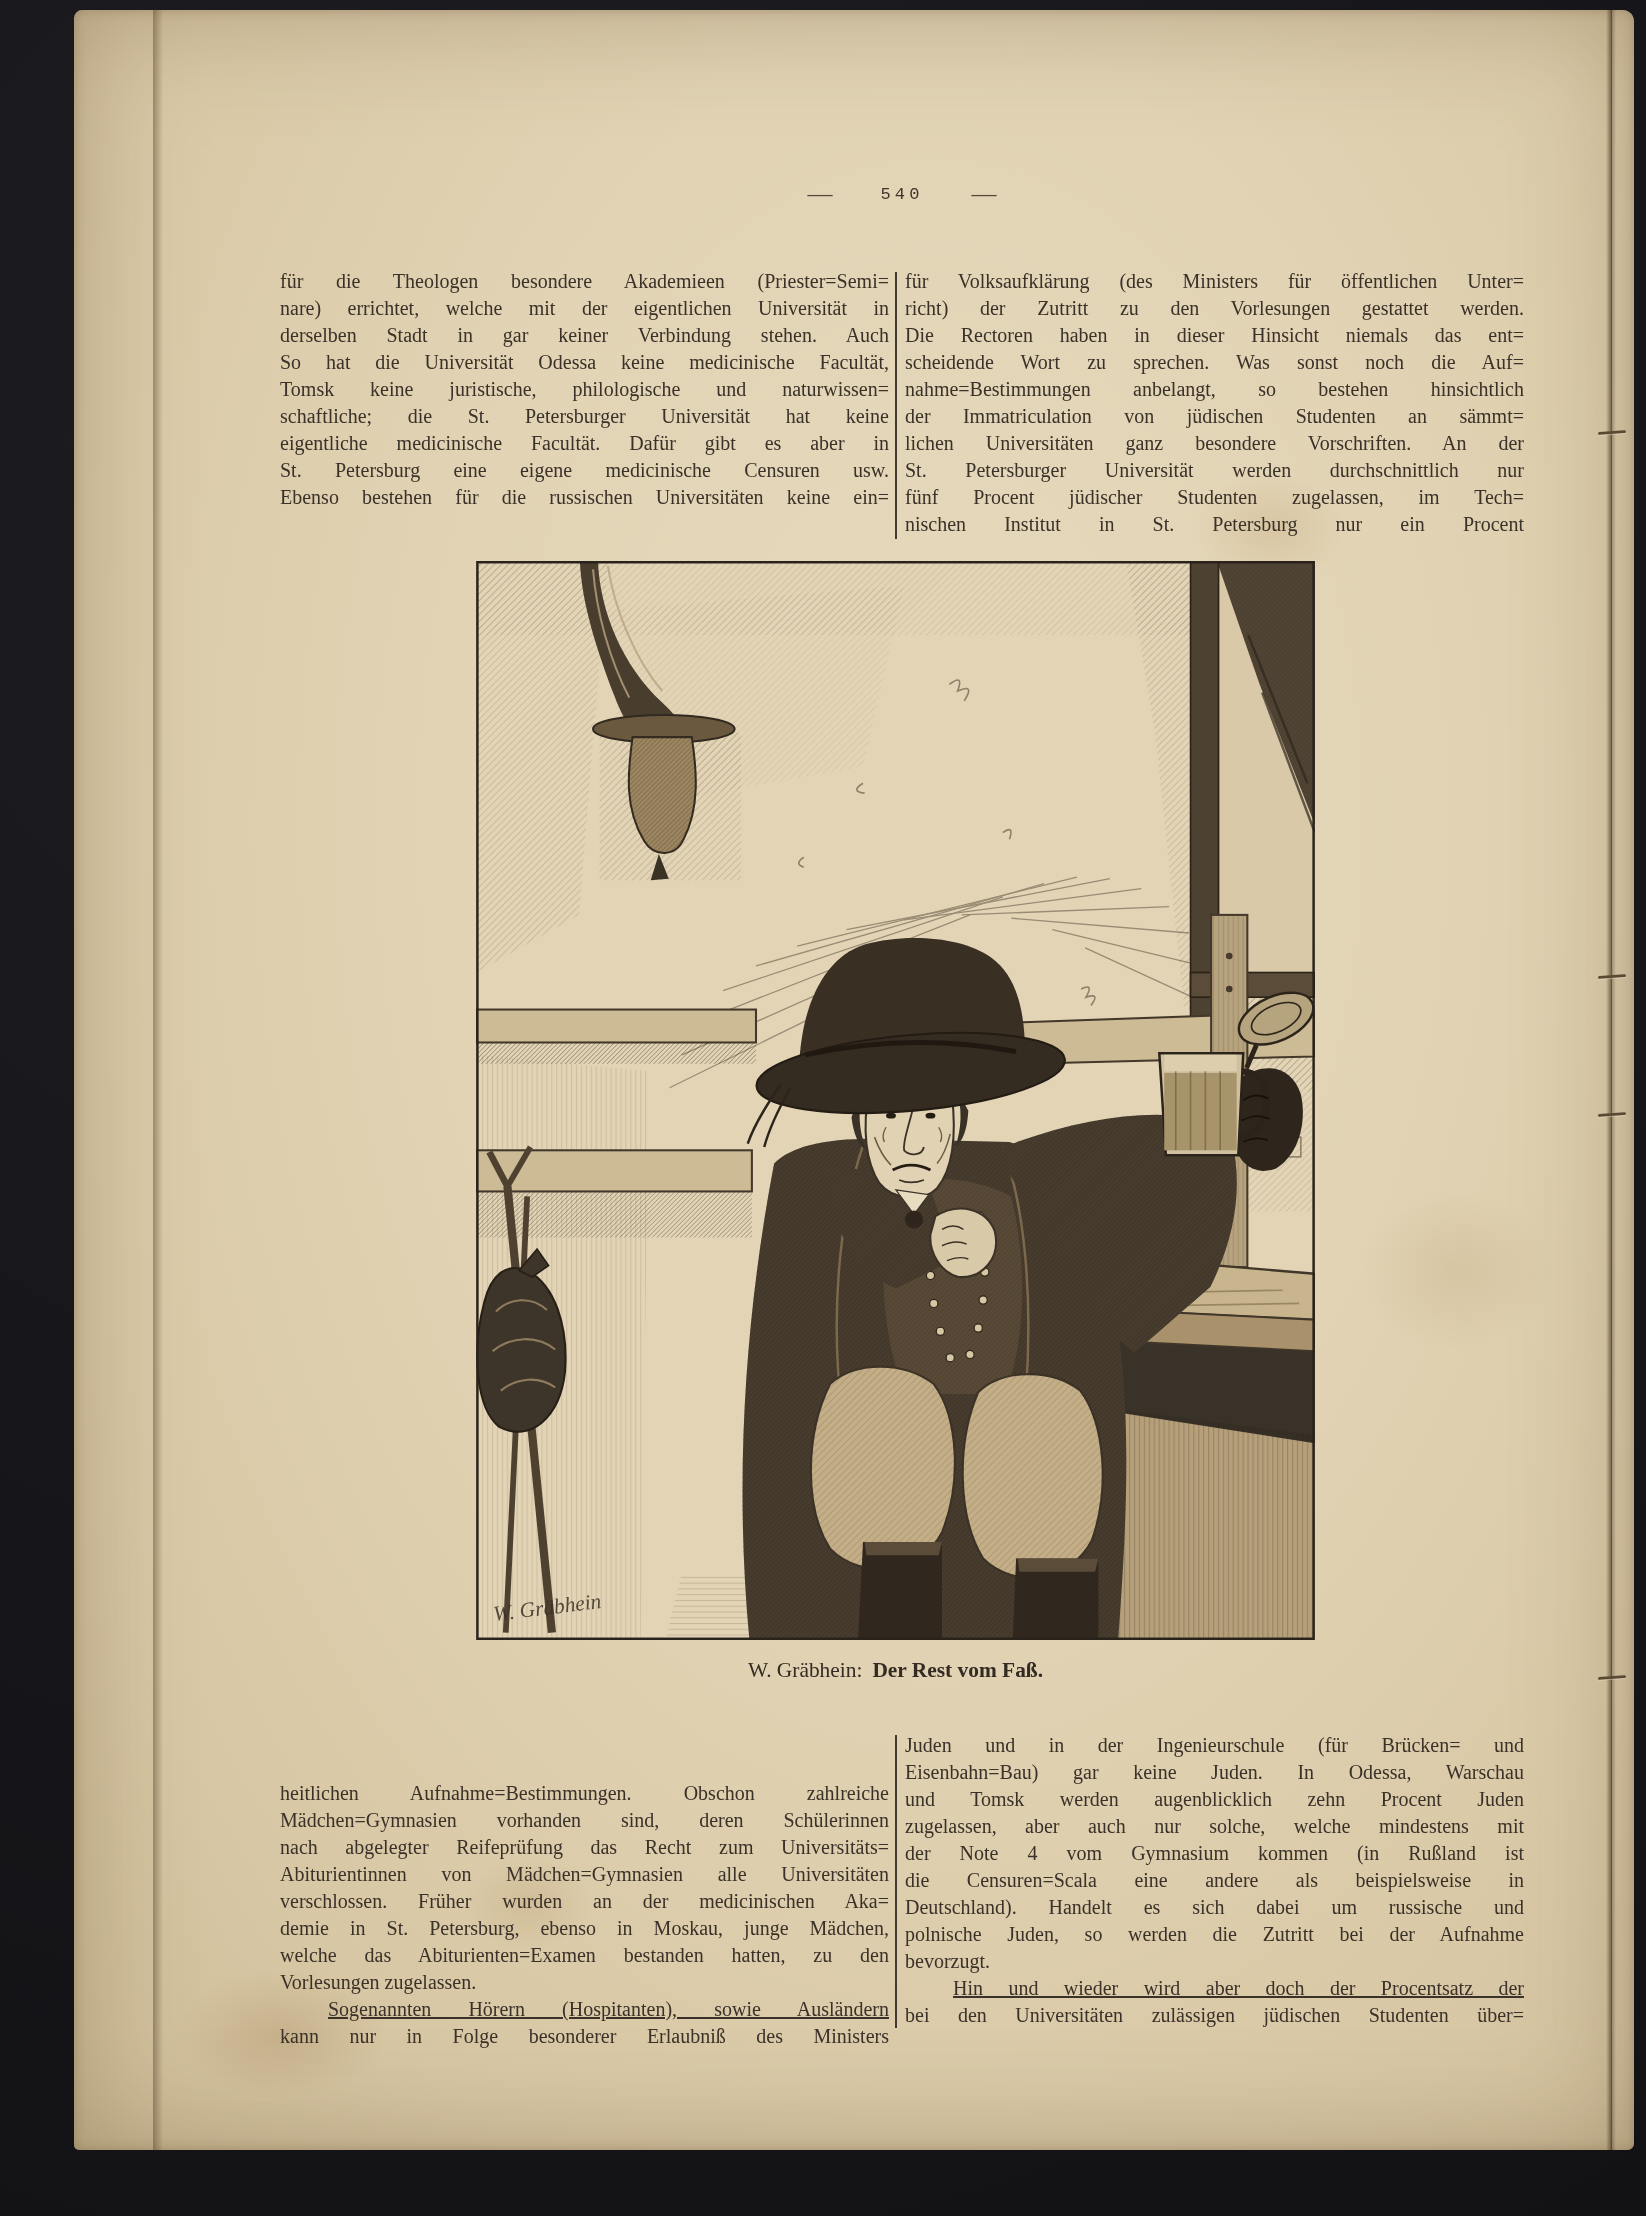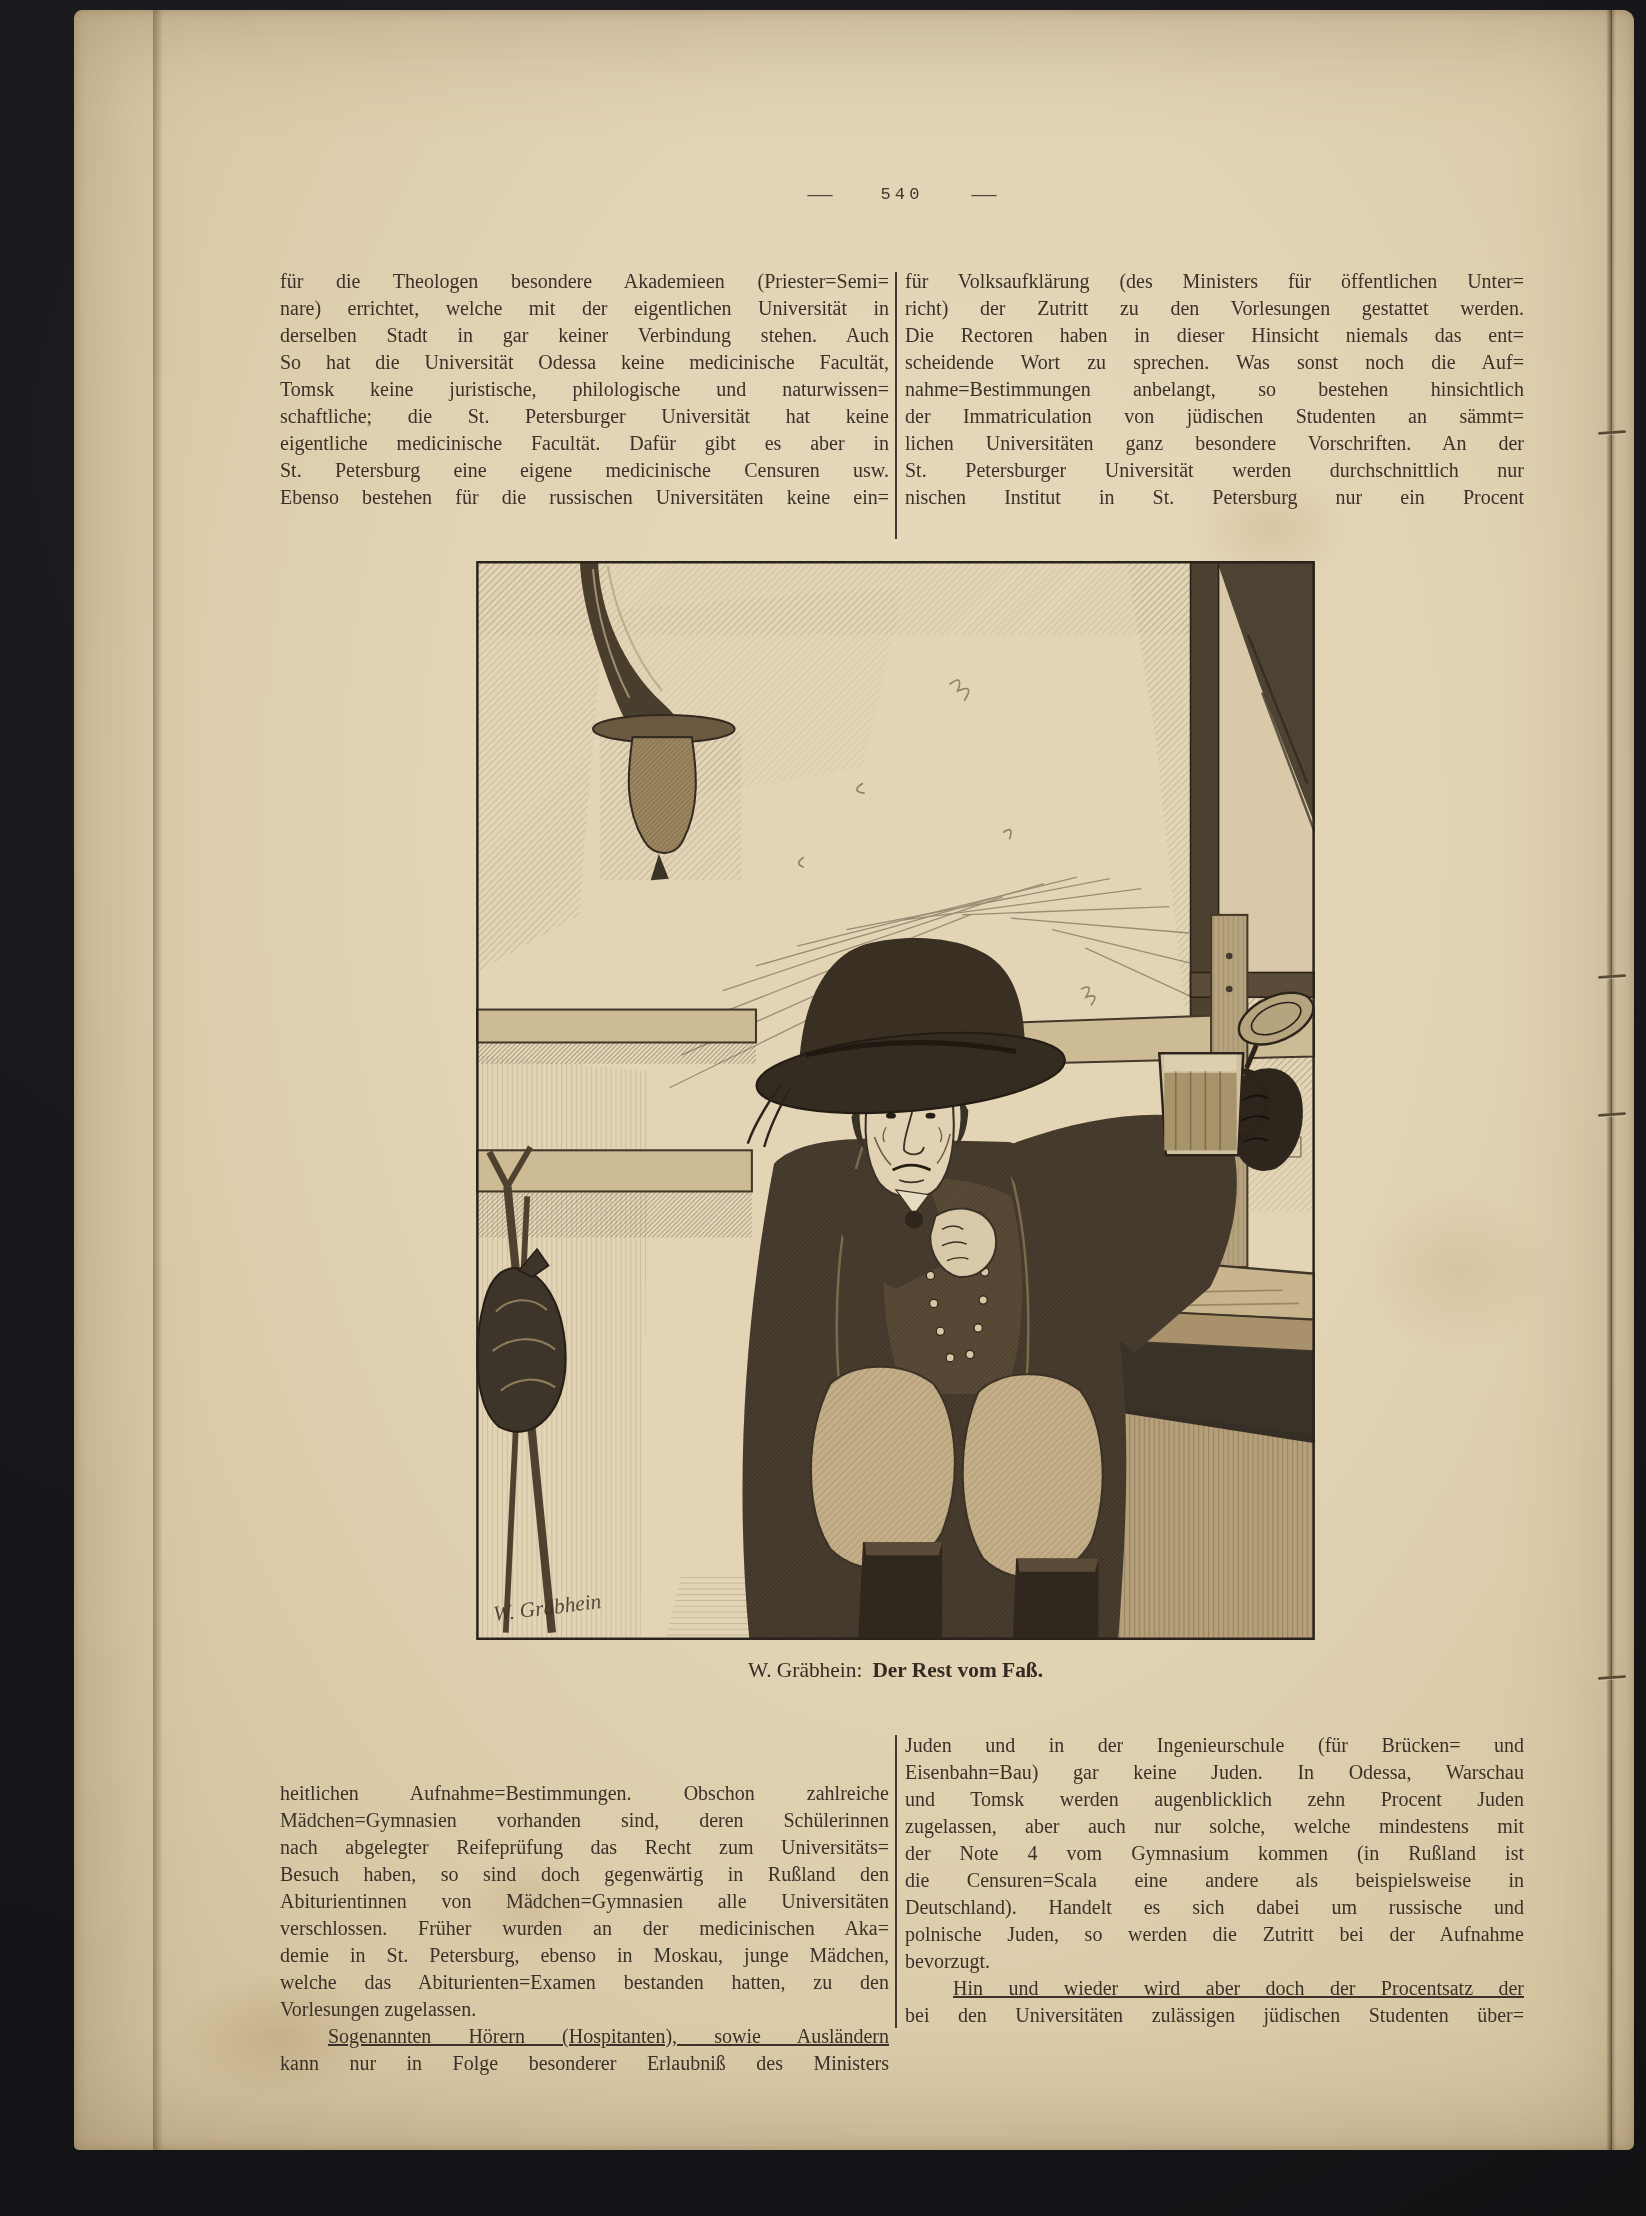--- a/index.html
+++ b/index.html
@@ -95,20 +95,21 @@
       </div>
     <div class="col" id="col-tr">
         <div class="tline">für Volksaufklärung (des Ministers für öffentlichen Unter=</div>
         <div class="tline">richt) der Zutritt zu den Vorlesungen gestattet werden.</div>
         <div class="tline">Die Rectoren haben in dieser Hinsicht niemals das ent=</div>
         <div class="tline">scheidende Wort zu sprechen.  Was sonst noch die Auf=</div>
         <div class="tline">nahme=Bestimmungen anbelangt, so bestehen hinsichtlich</div>
         <div class="tline">der Immatriculation von jüdischen Studenten an sämmt=</div>
         <div class="tline">lichen Universitäten ganz besondere Vorschriften.  An der</div>
         <div class="tline">St. Petersburger Universität werden durchschnittlich nur</div>
+        <div class="tline">fünf Procent jüdischer Studenten zugelassen, im Tech=</div>
         <div class="tline">nischen Institut in St. Petersburg nur ein Procent</div>
       </div>
     <div class="vrule" id="rule-top"></div>
 
     <div id="illu">
       <svg width="839" height="1079" viewBox="0 0 1019 1311">
         <defs>
           <pattern id="hd" width="6" height="6" patternUnits="userSpaceOnUse" patternTransform="rotate(45)">
             <line x1="0" y1="0" x2="0" y2="6" stroke="#5a4c3c" stroke-width="1.1"></line>
           </pattern>
@@ -316,21 +317,20 @@
     </div>
 
     <div id="caption">
       <span class="artist">W. Gräbhein:</span><span class="title">Der Rest vom Faß.</span>
     </div>
 
     <div class="col" id="col-bl">
         <div class="tline">heitlichen Aufnahme=Bestimmungen.  Obschon zahlreiche</div>
         <div class="tline">Mädchen=Gymnasien vorhanden sind, deren Schülerinnen</div>
         <div class="tline">nach abgelegter Reifeprüfung das Recht zum Universitäts=</div>
-        <div class="tline">Besuch haben, so sind doch gegenwärtig in Rußland den</div>
         <div class="tline">Abiturientinnen von Mädchen=Gymnasien alle Universitäten</div>
         <div class="tline">verschlossen.  Früher wurden an der medicinischen Aka=</div>
         <div class="tline">demie in St. Petersburg, ebenso in Moskau, junge Mädchen,</div>
         <div class="tline">welche das Abiturienten=Examen bestanden hatten, zu den</div>
         <div class="tline nj">Vorlesungen zugelassen.</div>
         <div class="tline ind">Sogenannten Hörern (Hospitanten), sowie Ausländern</div>
         <div class="tline">kann nur in Folge besonderer Erlaubniß des Ministers</div>
       </div>
     <div class="col" id="col-br">
         <div class="tline">Juden und in der Ingenieurschule (für Brücken= und</div>

